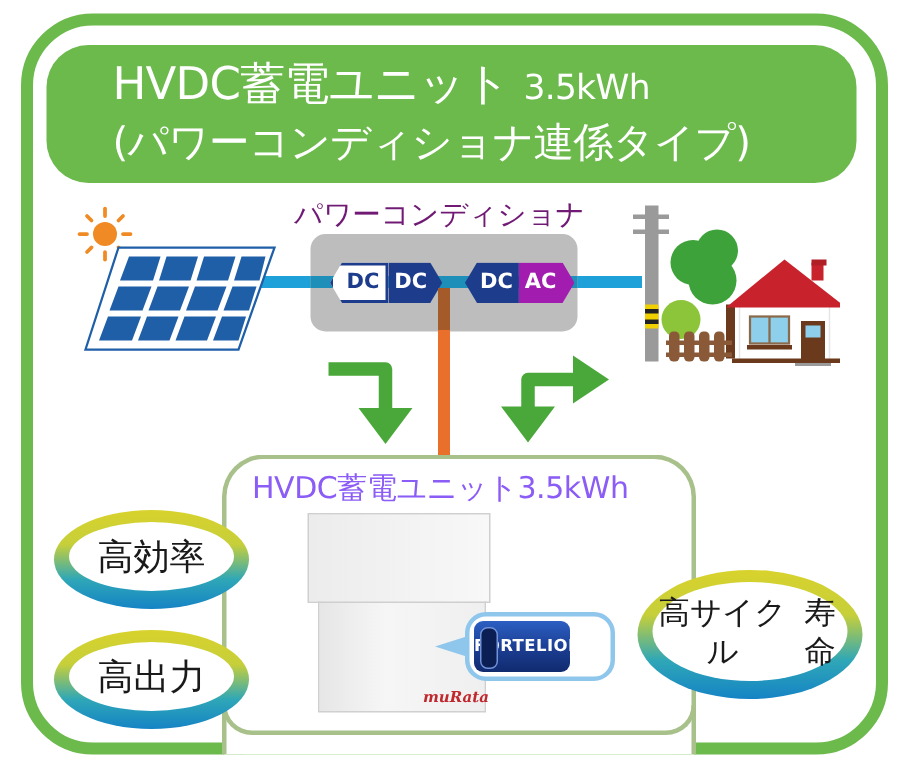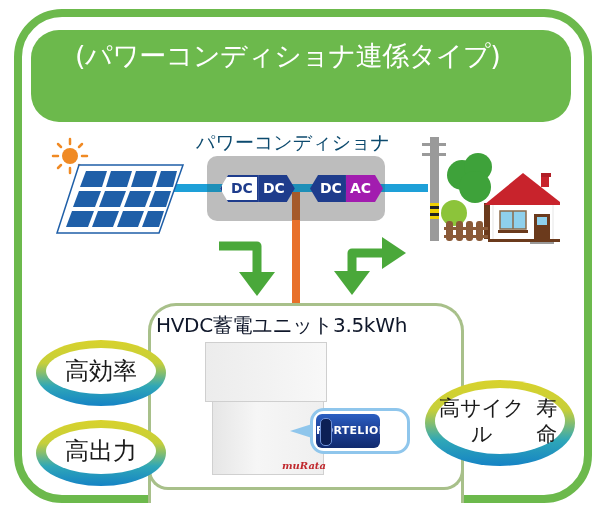--- a/index.html
+++ b/index.html
@@ -13,21 +13,21 @@
   .title-banner {
     position: absolute; left: 31px; top: 30px; width: 540px; height: 92px;
     background: #6cb94c; border-radius: 28px;
     color: #ffffff; padding: 8px 0 0 44px;
   }
   .title-line1 { font-size: 30px; line-height: 38px; letter-spacing: -0.5px; }
   .title-line1 .cap { font-size: 23px; }
   .title-line2 { font-size: 27px; line-height: 36px; letter-spacing: -0.5px; }
 
   .pcs-label {
-    position: absolute; left: 196px; top: 130px; font-size: 19px; color: #0c4a6e;
+    position: absolute; left: 196px; top: 130px; font-size: 19px; color: #701a75;
   }
   .pcs-box {
     position: absolute; left: 207px; top: 156px; width: 178px; height: 65px;
     background: #bdbdbd; border-radius: 10px;
   }
   .line-blue {
     position: absolute; top: 184px; height: 8px; background: #1ea0d8;
   }
   .line-orange {
     position: absolute; left: 292px; top: 192px; width: 8px; height: 115px;
@@ -51,21 +51,21 @@
   .unit-frame {
     position: absolute; left: 148px; top: 303px; width: 316px; height: 200px;
     border: 3px solid #a8c08a; border-bottom: none; border-radius: 28px 28px 0 0;
     background: #ffffff;
   }
   .unit-frame-bottom {
     position: absolute; left: 148px; top: 470px; width: 316px; height: 20px;
     border: 3px solid #a8c08a; border-top: none; border-radius: 0 0 20px 20px;
   }
   .unit-title {
-    position: absolute; left: 156px; top: 312px; font-size: 20px; color: #0f172a; letter-spacing: -0.3px;
+    position: absolute; left: 168px; top: 312px; font-size: 20px; color: #8b5cf6; letter-spacing: -0.3px;
   }
 
   .battery-body {
     position: absolute; left: 212px; top: 345px; width: 112px; height: 130px;
     background: linear-gradient(90deg, #e6e6e6 0%, #f6f6f6 40%, #efefef 100%);
     border: 1px solid #d0d0d0;
   }
   .battery-top {
     position: absolute; left: 205px; top: 342px; width: 122px; height: 60px;
     background: linear-gradient(90deg, #ececec, #f8f8f8);
@@ -109,20 +109,24 @@
 
   .arrow svg, .sun svg, .panel svg, .house svg { display: block; }
   .abs { position: absolute; }
 </style>
 </head>
 <body>
 
 <div class="outer-frame"></div>
 
 <div class="title-banner">
+  <div class="title-line1">
+    <span>HVDC蓄電ユニット</span>
+    <span class="cap">3.5kWh</span>
+  </div>
   <div class="title-line2">(パワーコンディショナ連係タイプ)</div>
 </div>
 
 <div class="abs sun" style="left:50px; top:136px;">
   <svg width="40" height="40" viewBox="0 0 40 40">
     <circle cx="20" cy="20" r="8" fill="#f08a24"></circle>
     <g stroke="#f08a24" stroke-width="2.5" stroke-linecap="round">
       <line x1="20" y1="3" x2="20" y2="8"></line>
         <line x1="20" y1="32" x2="20" y2="37"></line>
       <line x1="3" y1="20" x2="8" y2="20"></line>

